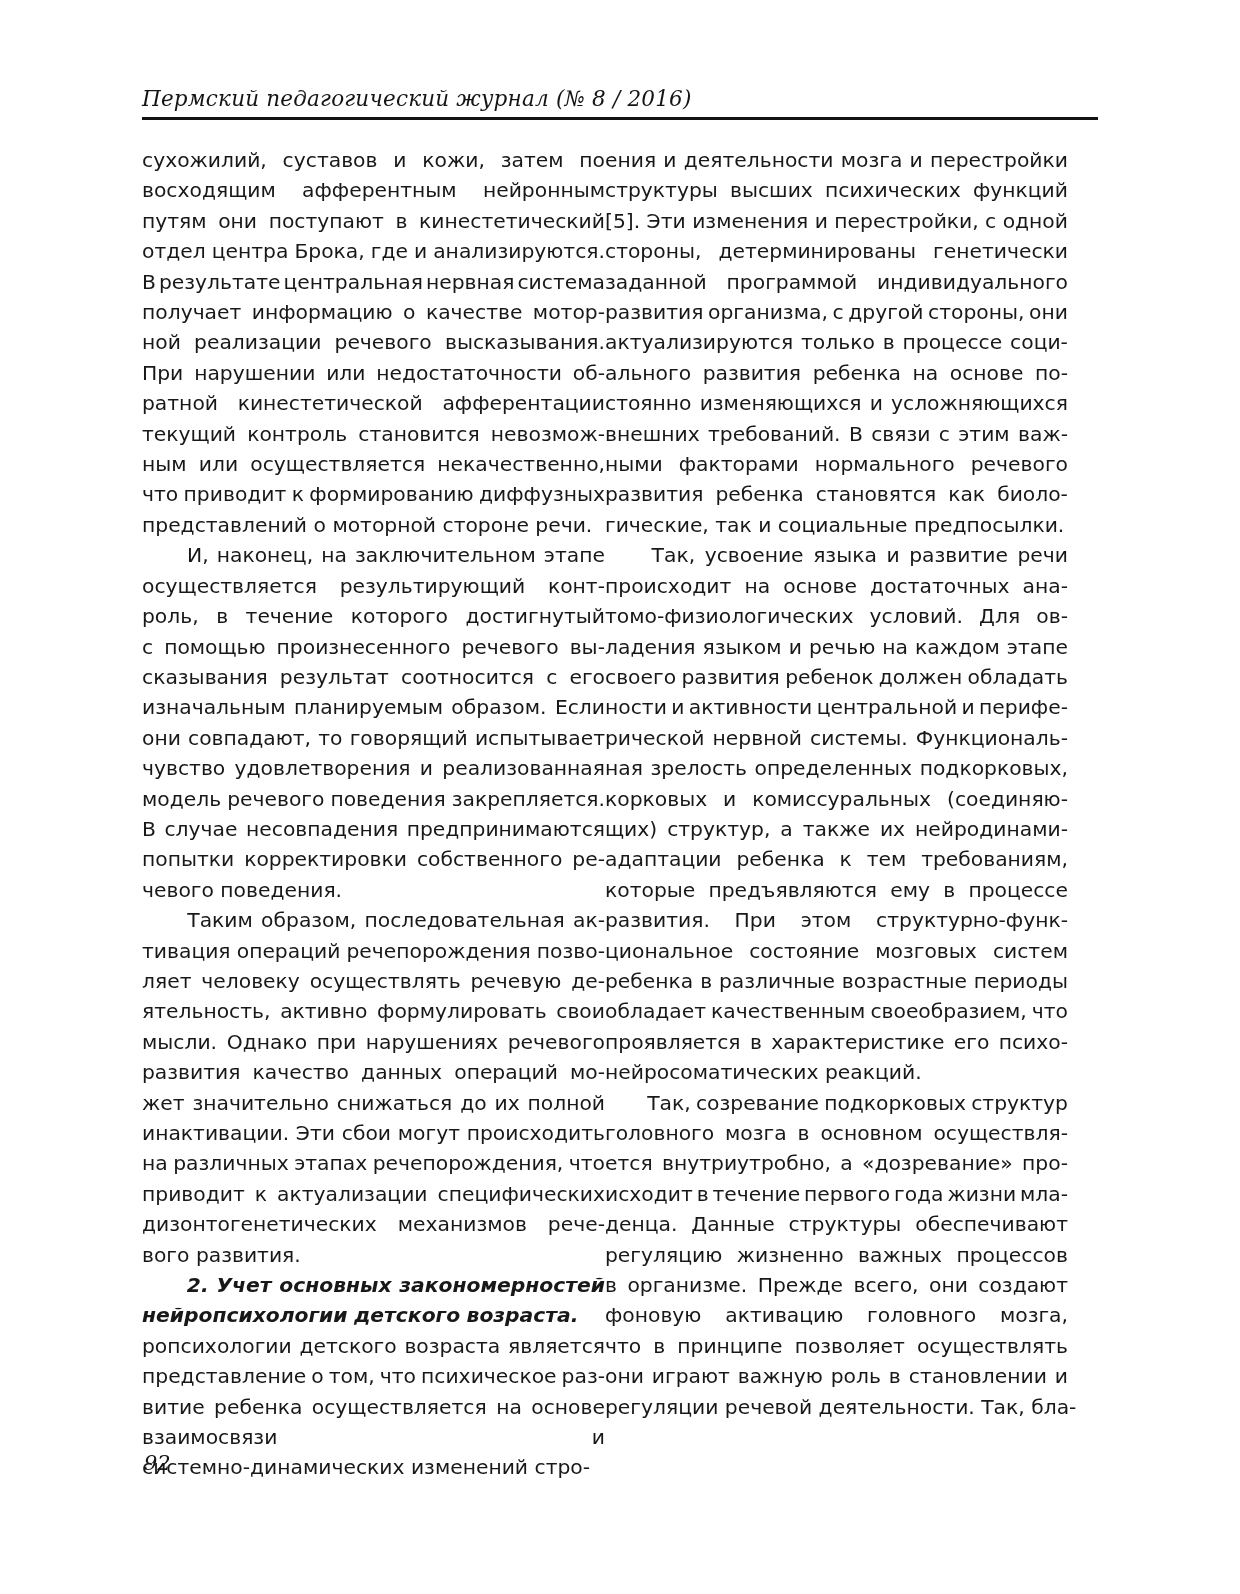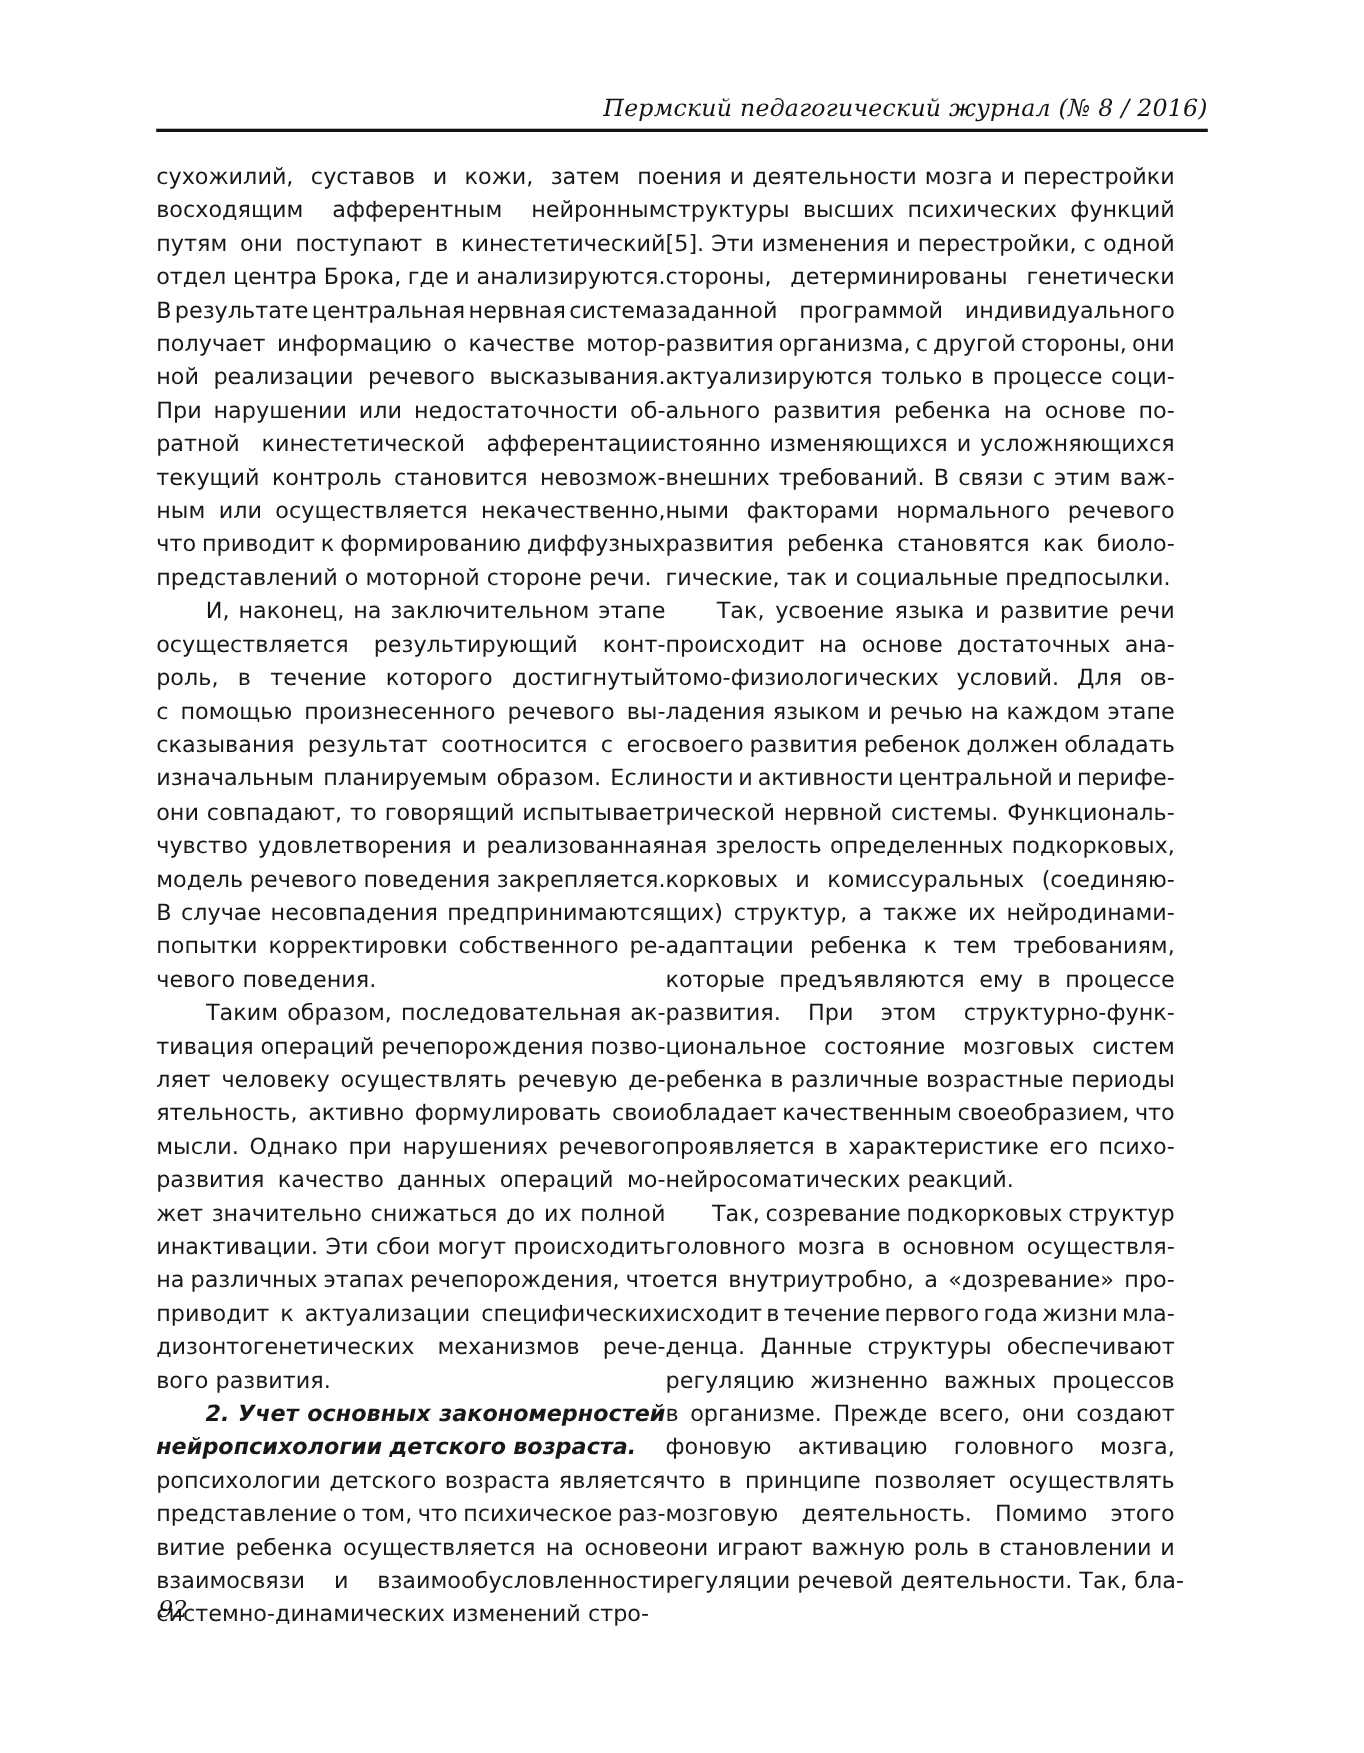--- a/index.html
+++ b/index.html
@@ -29,21 +29,20 @@
     width: 956px;
   }
 
   .running-head-title {
     font-family: "DejaVu Serif", serif;
     font-style: italic;
     font-size: 21.5px;
     letter-spacing: 0.2px;
     color: #141414;
     white-space: nowrap;
-    text-align: right;
   }
 
   .running-head-rule {
     margin-top: 6px;
     height: 3px;
     background: #131313;
     width: 956px;
   }
 
   
@@ -381,21 +380,20 @@
           <span class="ln j">
             <span class="w">витие</span>
             <span class="w">ребенка</span>
             <span class="w">осуществляется</span>
             <span class="w">на</span>
             <span class="w">основе</span>
           </span>
           <span class="ln j">
             <span class="w">взаимосвязи</span>
             <span class="w">и</span>
-            <span class="w">взаимообусловленности</span>
           </span>
           <span class="ln"><span class="w">системно-динамических</span> <span class="w">изменений</span> <span class="w">стро-</span></span>
         </p>
       </div>
     <div class="column" id="col-right">
         <p class="para">
           <span class="ln j">
             <span class="w">ения</span>
             <span class="w">и</span>
             <span class="w">деятельности</span>
@@ -660,26 +658,20 @@
             <span class="w">мозга,</span>
           </span>
           <span class="ln j">
             <span class="w">что</span>
             <span class="w">в</span>
             <span class="w">принципе</span>
             <span class="w">позволяет</span>
             <span class="w">осуществлять</span>
           </span>
           <span class="ln j">
-            <span class="w">мозговую</span>
-            <span class="w">деятельность.</span>
-            <span class="w">Помимо</span>
-            <span class="w">этого</span>
-          </span>
-          <span class="ln j">
             <span class="w">они</span>
             <span class="w">играют</span>
             <span class="w">важную</span>
             <span class="w">роль</span>
             <span class="w">в</span>
             <span class="w">становлении</span>
             <span class="w">и</span>
           </span>
           <span class="ln"><span class="w">регуляции</span> <span class="w">речевой</span> <span class="w">деятельности.</span> <span class="w">Так,</span> <span class="w">бла-</span></span>
         </p>

